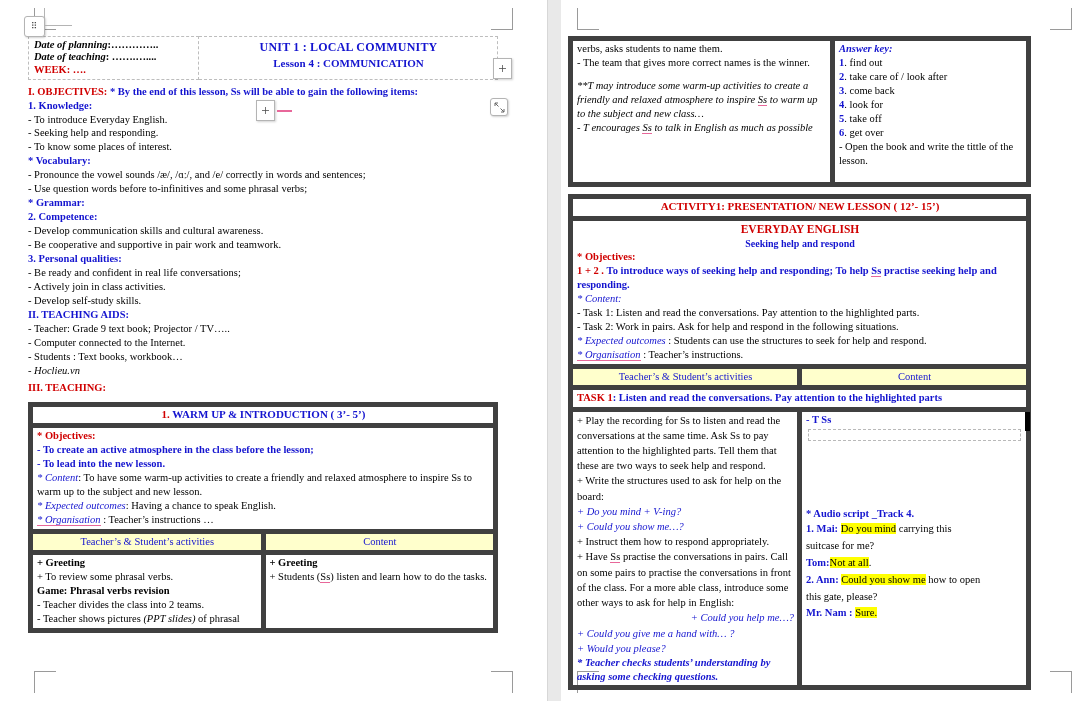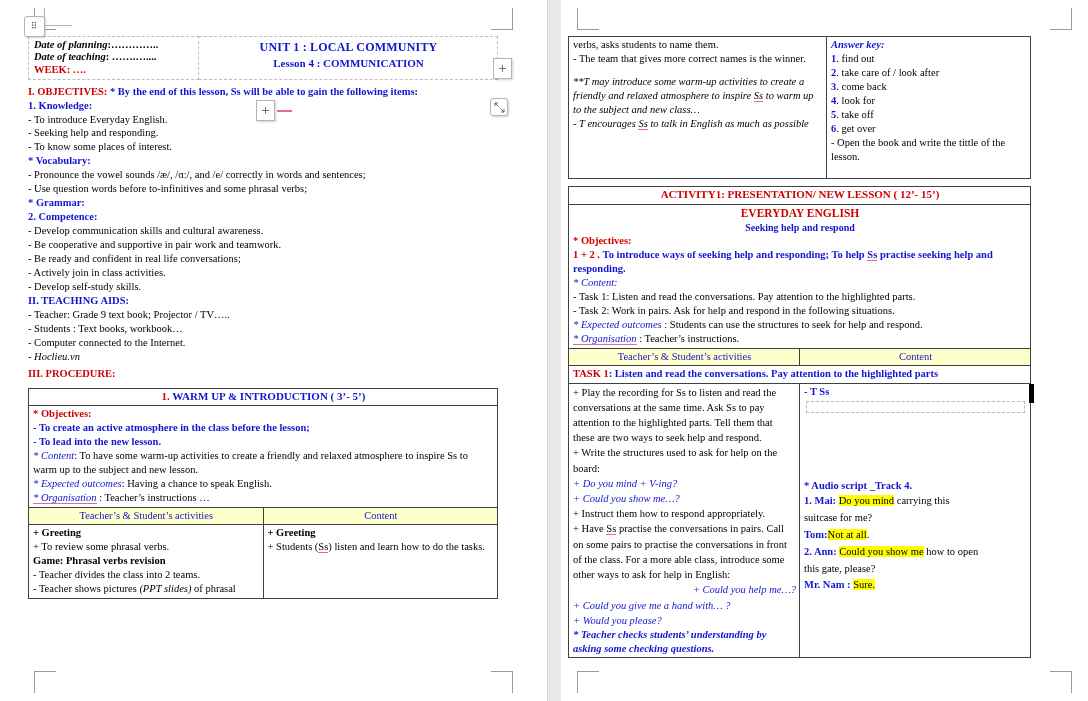--- a/index.html
+++ b/index.html
@@ -51,21 +51,21 @@
   table.hdr{border-collapse:collapse;width:470px;table-layout:fixed;}
   table.hdr td{border:1px dashed #bdbdbd;vertical-align:top;padding:2px 4px 3px 5px;}
   table.hdr td.c1{width:160px;}
   .line{line-height:1.18;white-space:nowrap;}
 
   .obj-line{margin-top:5px;line-height:1.28;font-size:10.5px;}
   p.t{margin:0;line-height:1.33;}
 
   
   table.act{border-collapse:collapse;width:470px;table-layout:fixed;margin-top:7px;}
-  table.act td{border:1px solid #404040;padding:1px 3px 2px 4px;vertical-align:top;line-height:1.26;}
+  table.act td{border:5px solid #404040;padding:1px 3px 2px 4px;vertical-align:top;line-height:1.26;}
   td.actHead{text-align:center;font-weight:bold;font-size:11px;padding:2px 2px;}
   td.colHead{background:#ffffcc;text-align:center;font-weight:normal;color:#1414cf;font-size:10.5px;}
 
   
   #right-body{left:7px;top:36px;width:463px;}
   table.act.r{width:463px;}
   table.act.r td.cL{width:250px;}
 
   
   .ui-box{
@@ -140,31 +140,32 @@
         <p class="t">- To introduce Everyday English.</p>
         <p class="t">- Seeking help  and responding.</p>
         <p class="t">- To know some places of interest.</p>
         <p class="t b blue">* Vocabulary:</p>
         <p class="t">- Pronounce the vowel sounds /æ/, /ɑː/, and /e/ correctly in words and sentences;</p>
         <p class="t">- Use question words before to-infinitives and some phrasal verbs;</p>
         <p class="t b blue">* Grammar:</p>
         <p class="t b blue">2. Competence:</p>
         <p class="t">- Develop communication skills and cultural awareness.</p>
         <p class="t">- Be cooperative and supportive in pair work and teamwork.</p>
+        <p class="t b blue">3. Personal qualities:</p>
         <p class="t">- Be ready and confident in real life conversations;</p>
         <p class="t">- Actively join in class activities.</p>
         <p class="t">- Develop self-study skills.</p>
         <p class="t b blue">II. TEACHING AIDS:</p>
         <p class="t">- Teacher: Grade 9 text book; Projector / TV…..</p>
+        <p class="t">- Computer connected to the Internet.</p>
         <p class="t">- Students : Text books, workbook…</p>
-        <p class="t">- Computer connected to the Internet.</p>
         <p class="t i">- Hoclieu.vn</p>
       </div>
 
-    <p class="t b red" style="margin-top:3px;">III. PROCEDURE:</p>
+    <p class="t b red" style="margin-top:3px;">III. TEACHING:</p>
 
     <table class="act">
       <tbody>
           <tr>
         <td class="actHead" colspan="2">
           <span class="red">1.</span>
           <span class="blue">WARM UP &amp; INTRODUCTION ( 3’- 5’)</span>
         </td>
       </tr>
       <tr>

